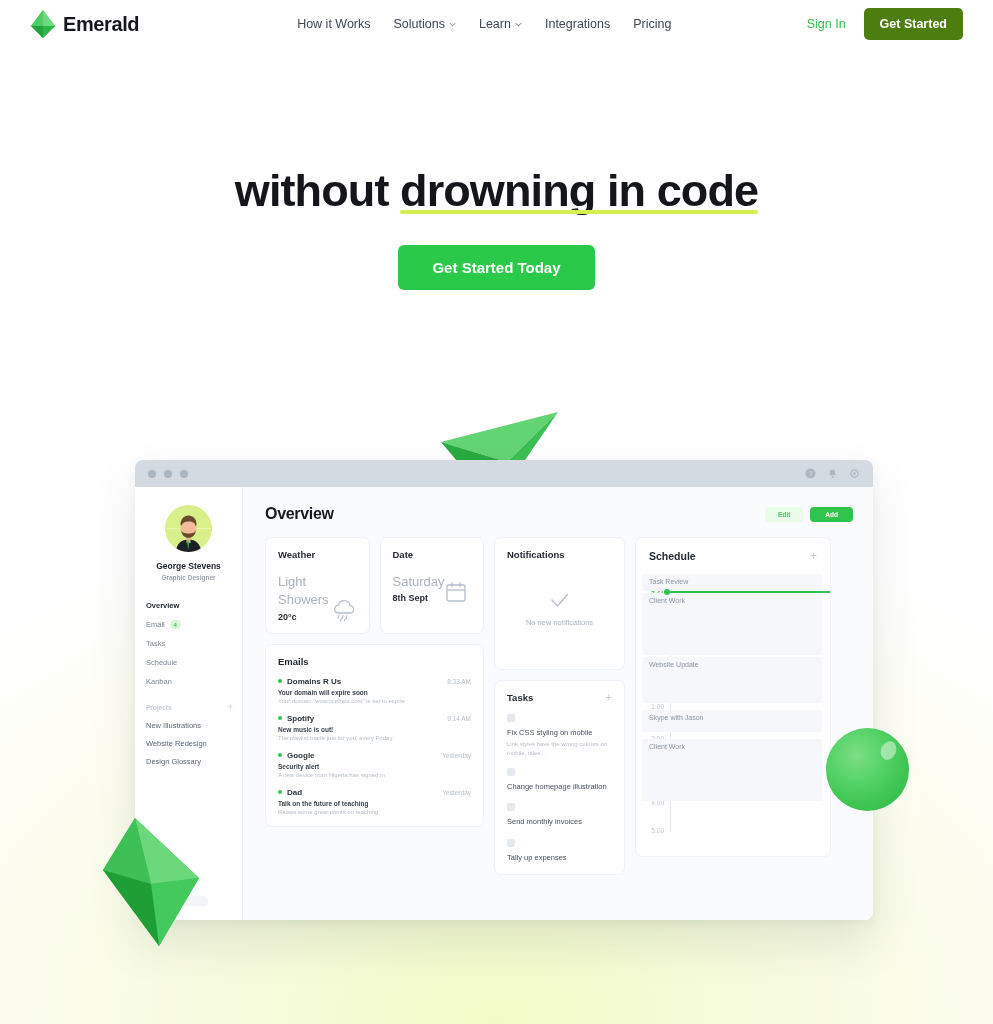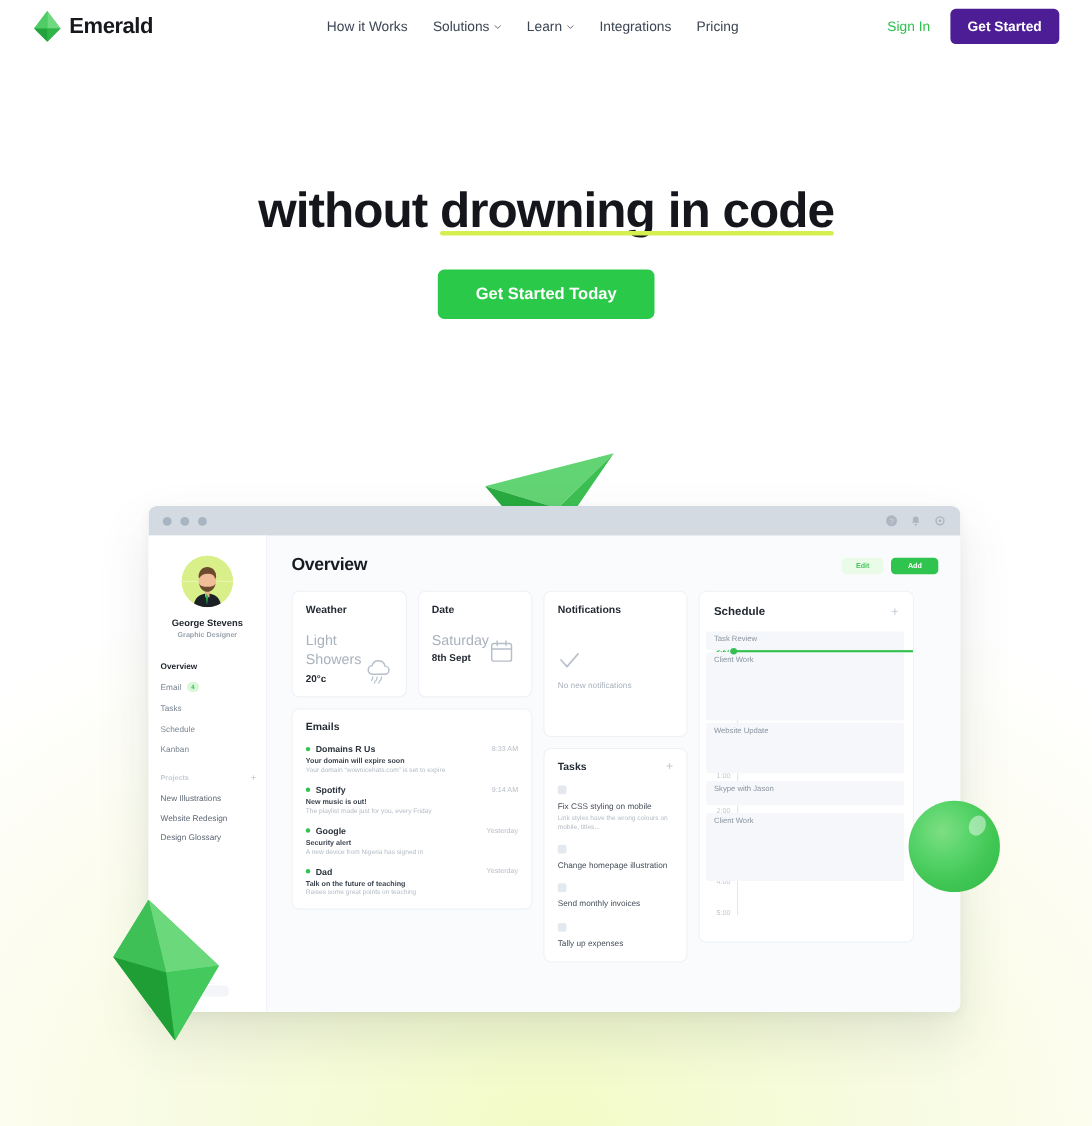--- a/index.html
+++ b/index.html
@@ -37,21 +37,21 @@
     font-size: 12.5px; color: #3d4654; cursor: pointer;
     display: flex; align-items: center; gap: 4px;
     white-space: nowrap;
   }
   .caret { width: 7px; height: 7px; display: block; }
   .nav-right {
     margin-left: auto; display: flex; align-items: center; gap: 18px;
   }
   .signin { font-size: 12.5px; color: #2ec14e; cursor: pointer; font-weight: 500; }
   .btn-get-started {
-    background: #4c1d95; color: #fff; font-size: 12.5px; font-weight: bold;
+    background: #4d7c0f; color: #fff; font-size: 12.5px; font-weight: bold;
     border: none; border-radius: 5px; padding: 9px 16px; cursor: pointer;
   }
 
   
   .hero { position: relative; z-index: 20; text-align: center; padding-top: 62px; }
   h1.hero-title {
     font-size: 45px; line-height: 1.19; font-weight: bold;
     color: #14161b; letter-spacing: -0.9px;
   }
   .hl {
@@ -186,21 +186,21 @@
   .em-dot { width: 4px; height: 4px; border-radius: 50%; background: #2fc44d; margin-right: 5px; }
   .em-from { font-size: 8px; font-weight: bold; color: #2c333d; }
   .em-time { margin-left: auto; font-size: 6.5px; color: #b9c0c9; }
   .em-sub { font-size: 6.5px; font-weight: bold; color: #3c444f; margin-top: 3px; }
   .em-pre { font-size: 6px; color: #b4bcc5; margin-top: 2px; }
 
   
   .nt-card { min-height: 133px; display: flex; flex-direction: column; }
   .nt-empty {
     flex: 1; display: flex; flex-direction: column;
-    align-items: flex-start; justify-content: center; gap: 7px;
+    align-items: center; justify-content: center; gap: 7px;
   }
   .nt-check { width: 21px; height: 21px; display: block; }
   .nt-txt { font-size: 7.5px; color: #a9b2bc; text-align: center; line-height: 1.4; }
 
   
   .tk-head { display: flex; align-items: center; }
   .tk-plus { margin-left: auto; font-size: 11px; color: #c2c9d2; cursor: pointer; line-height: 1; }
   .tk-item { margin-top: 10px; display: flex; gap: 6px; flex-direction: column; }
   .tk-box { width: 8px; height: 8px; border-radius: 2px; background: #e4e9ef; flex: none; margin-top: 1px; }
   .tk-title { font-size: 7.5px; color: #464f5b; line-height: 1.38; }

